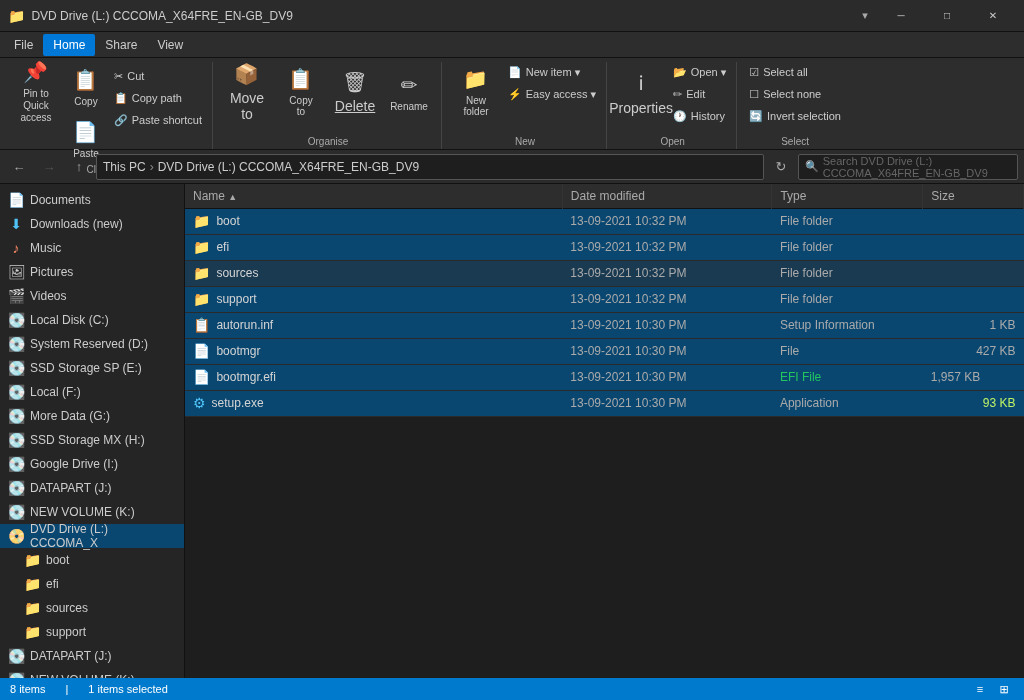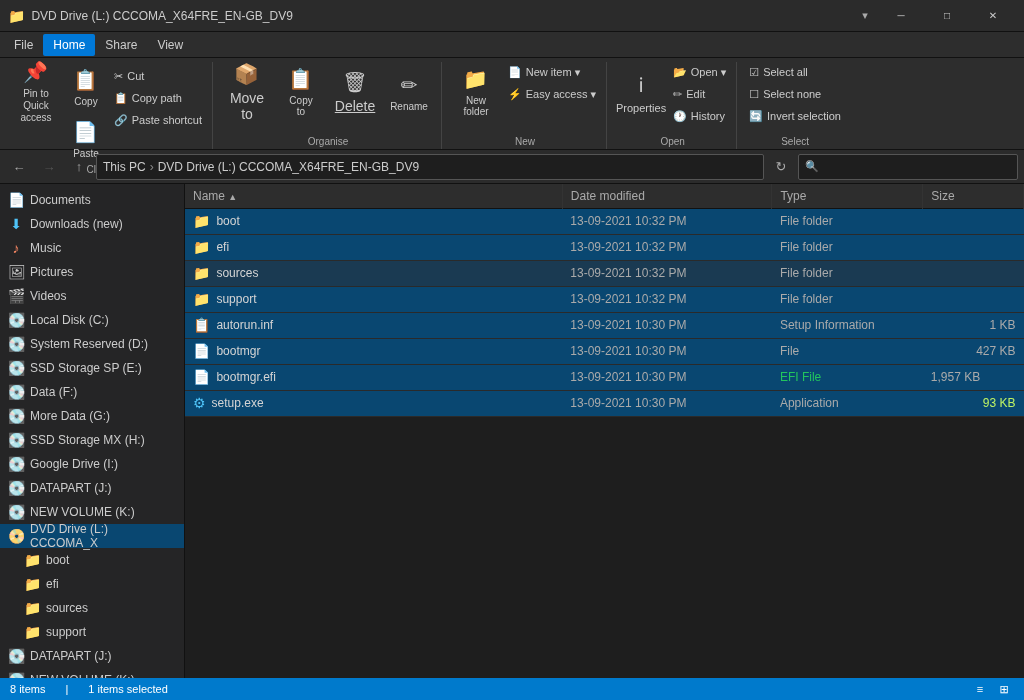--- a/index.html
+++ b/index.html
@@ -352,21 +352,21 @@
         </div>
       </div>
     </div>
     <span class="ribbon-group-label">New</span>
   </div>
 
   <div class="ribbon-group">
     <div class="ribbon-buttons">
       <div class="ribbon-btn-large">
         <span class="icon">ℹ</span>
-        <span style="font-size:11px;">Properties</span>
+        <span style="font-size:14px;">Properties</span>
       </div>
       <div style="display:flex;flex-direction:column;gap:2px;justify-content:center;">
         <div class="ribbon-btn-small">
           <span>📂</span>
           <span>Open ▾</span>
         </div>
         <div class="ribbon-btn-small">
           <span>✏</span>
           <span>Edit</span>
         </div>
@@ -406,20 +406,21 @@
   <div class="nav-btn disabled">→</div>
   <div class="nav-btn">↑</div>
   <div id="path-bar">
     <span style="color:#ccc;">This PC</span>
     <span class="path-separator">›</span>
     <span style="color:#ccc;">DVD Drive (L:) CCCOMA_X64FRE_EN-GB_DV9</span>
   </div>
   <div class="nav-btn">↻</div>
   <div id="search-bar">
     <span style="color:#888;">🔍</span>
+    <span style="color:#666;font-size:11px;">Search DVD Drive (L:) CCCOMA_X64FRE_EN-GB_DV9</span>
   </div>
 </div>
 
 <div id="main">
 
   <div id="sidebar">
 
     <div class="sidebar-item">
       <span class="si-icon">📄</span>
       <span>Documents</span>
@@ -447,21 +448,21 @@
     <div class="sidebar-item">
       <span class="si-icon">💽</span>
       <span>System Reserved (D:)</span>
     </div>
     <div class="sidebar-item">
       <span class="si-icon">💽</span>
       <span>SSD Storage SP (E:)</span>
     </div>
     <div class="sidebar-item">
       <span class="si-icon">💽</span>
-      <span>Data (F:)</span>
+      <span>Local (F:)</span>
     </div>
     <div class="sidebar-item">
       <span class="si-icon">💽</span>
       <span>More Data (G:)</span>
     </div>
     <div class="sidebar-item">
       <span class="si-icon">💽</span>
       <span>SSD Storage MX (H:)</span>
     </div>
     <div class="sidebar-item">

